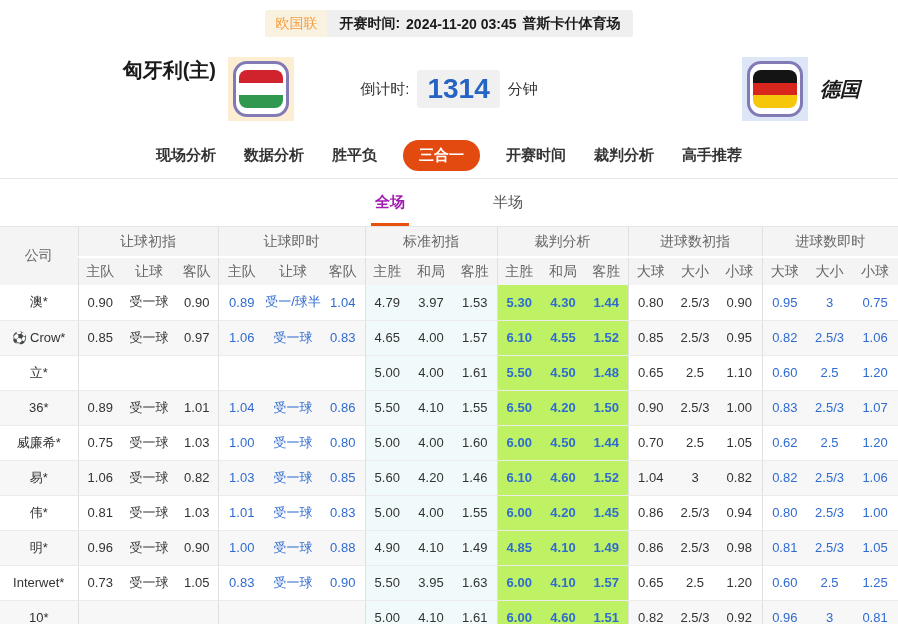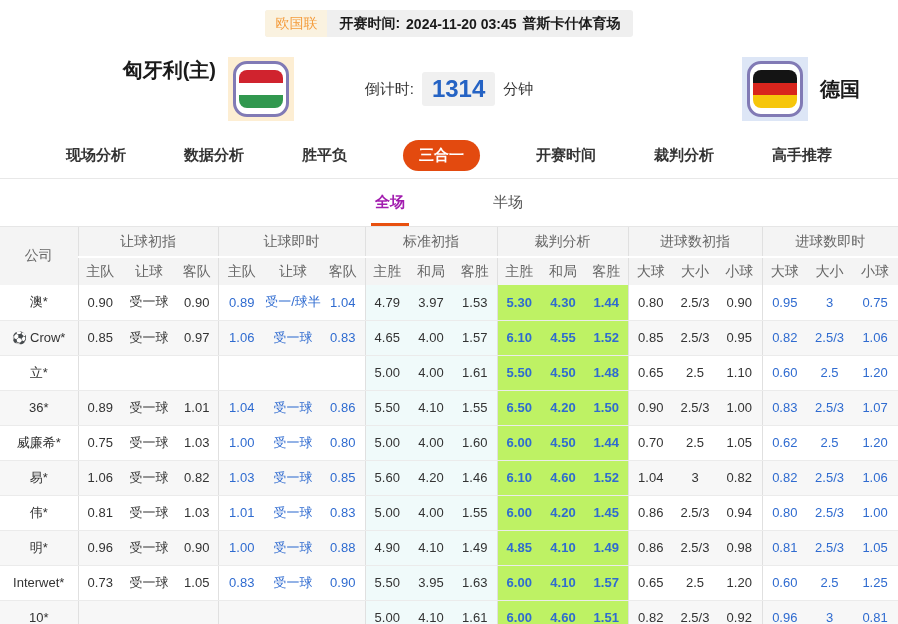--- a/index.html
+++ b/index.html
@@ -7,33 +7,33 @@
 
   
   .topbar-wrap { display:flex; justify-content:center; padding-top:10px; }
   .topbar { display:flex; align-items:center; background:#efefef; border-radius:3px; overflow:hidden; height:27px; font-size:14px; }
   .league-badge { background:#faf2e0; color:#f49c3c; padding:0 10px; height:27px; display:flex; align-items:center; cursor:pointer; }
   .kickoff { font-weight:bold; color:#1a1a1a; padding:0 12px; display:flex; gap:6px; align-items:center; }
 
   
   .team-row { display:grid; grid-template-columns:1fr 250px 1fr; align-items:center; margin-top:16px; height:72px; }
   .team-left { display:flex; justify-content:flex-end; gap:12px; padding-right:30px; }
-  .team-right { display:flex; align-items:center; justify-content:flex-end; gap:12px; padding-right:38px; }
+  .team-right { display:flex; align-items:center; justify-content:flex-end; gap:12px; padding-right:38px;font-style:italic; }
   .team-name { font-size:20px; font-weight:bold; color:#1a1a1a; }
   .flag-box { width:66px; height:64px; display:flex; align-items:center; justify-content:center; }
   .flag-box.home { background:#fdeed3; }
   .flag-box.away { background:#dde6f6; }
   .flag-frame { width:56px; height:56px; background:#fff; border:3px solid #817ab5; border-radius:14px; display:flex; align-items:center; justify-content:center; }
   .flag { width:44px; height:38px; border-radius:8px; overflow:hidden; display:flex; flex-direction:column; }
   .flag div { flex:1; }
   .countdown { display:flex; align-items:center; justify-content:center; gap:8px; font-size:15px; color:#333; }
-  .countdown .value { background:#f0f0f0; color:#2563c4; font-weight:bold; font-size:24px; padding:3px 10px; border-radius:3px; }
-
-  
-  .nav { display:flex; justify-content:center; align-items:center; gap:54px; height:46px; border-bottom:1px solid #e8e8e8; margin-top:8px; }
+  .countdown .value { background:#f0f0f0; color:#2563c4; font-weight:bold; font-size:28px; padding:3px 10px; border-radius:3px; }
+
+  
+  .nav { display:flex; justify-content:center; align-items:center; gap:24px; height:46px; border-bottom:1px solid #e8e8e8; margin-top:8px; }
   .nav-item { font-size:15px; font-weight:bold; color:#333; cursor:pointer; padding:6px 2px; }
   .nav-item.active { background:#e34a0f; color:#fff; border-radius:16px; padding:6px 16px; }
 
   
   .subtabs { display:flex; justify-content:center; gap:80px; border-bottom:1px solid #e6e6e6; }
   .subtab { font-size:15px; color:#555; padding:14px 4px 11px; border-bottom:3px solid transparent; cursor:pointer; }
   .subtab.active { color:#a21caf; font-weight:bold; border-bottom-color:#e8500f; }
 
   
   table { width:898px; border-collapse:collapse; table-layout:fixed; font-size:13px; }

